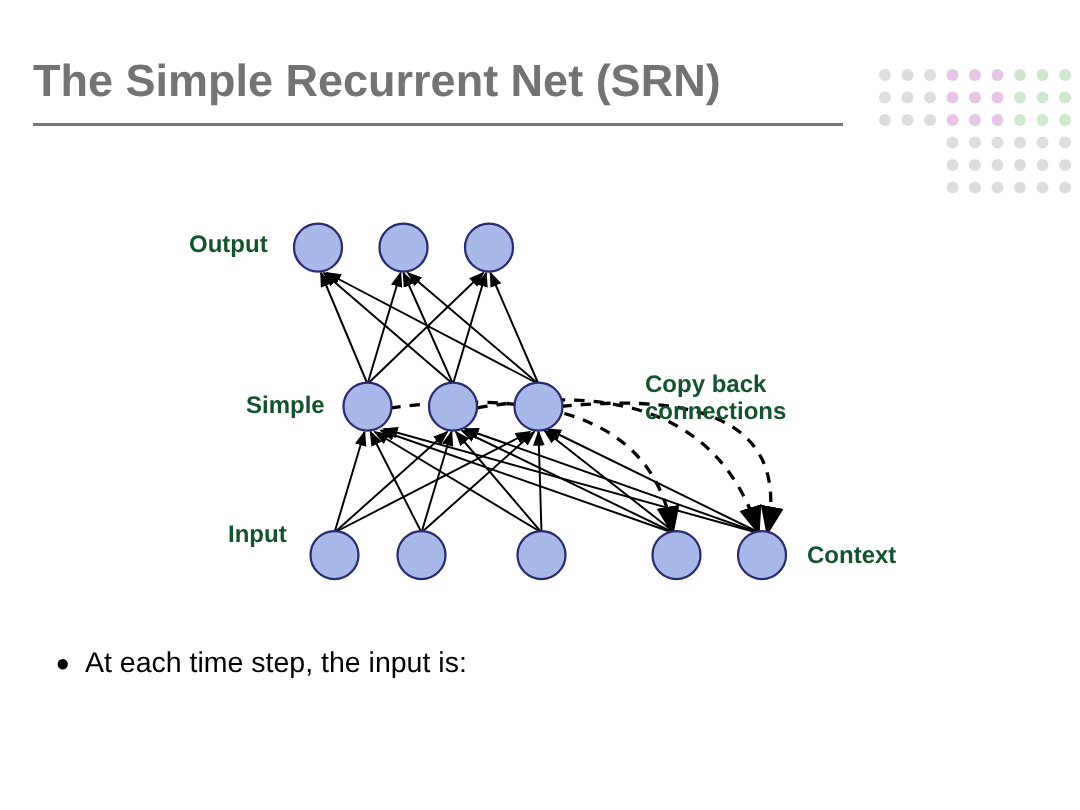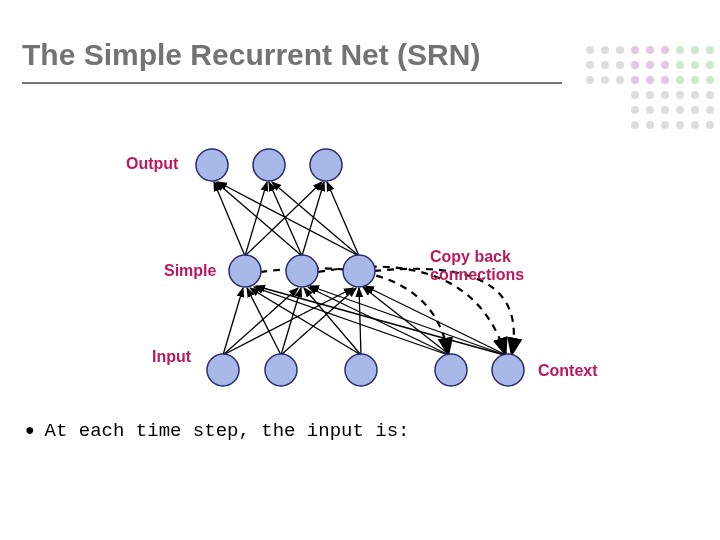--- a/index.html
+++ b/index.html
@@ -25,35 +25,34 @@
     left: 22px;
     top: 82px;
     width: 540px;
     height: 0;
     border-top: 2px solid #777;
   }
   .label {
     position: absolute;
     font-size: 16px;
     font-weight: bold;
-    color: #be185d;
+    color: #14532d;
   }
   .bullets {
     position: absolute;
     left: 25px;
     top: 418px;
     font-size: 19px;
     color: #000;
     line-height: 1.4;
   }
   .bullets ul {
     list-style: none;
-    margin: 0;
+    margin: 12px;
     padding: 0;
-    font-family: Liberation Mono, monospace;
   }
   .bullets li.top::before {
     content: "●";
     color: #000;
     margin-right: 10px;
     font-size: 16px;
     vertical-align: 1px;
   }
   .bullets li.sub {
     margin-left: 38px;

